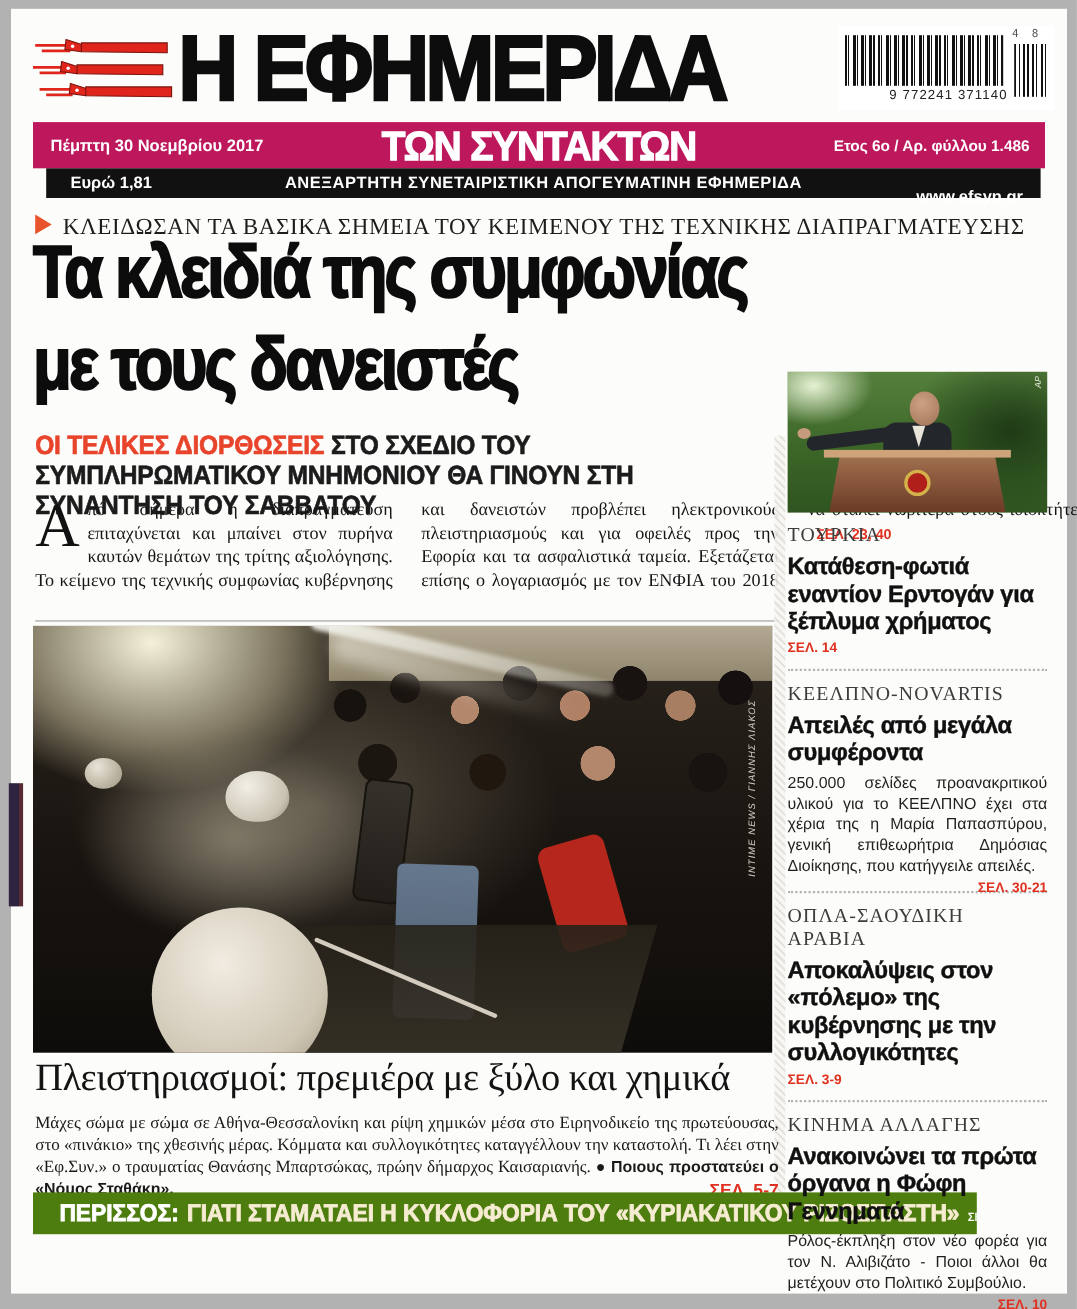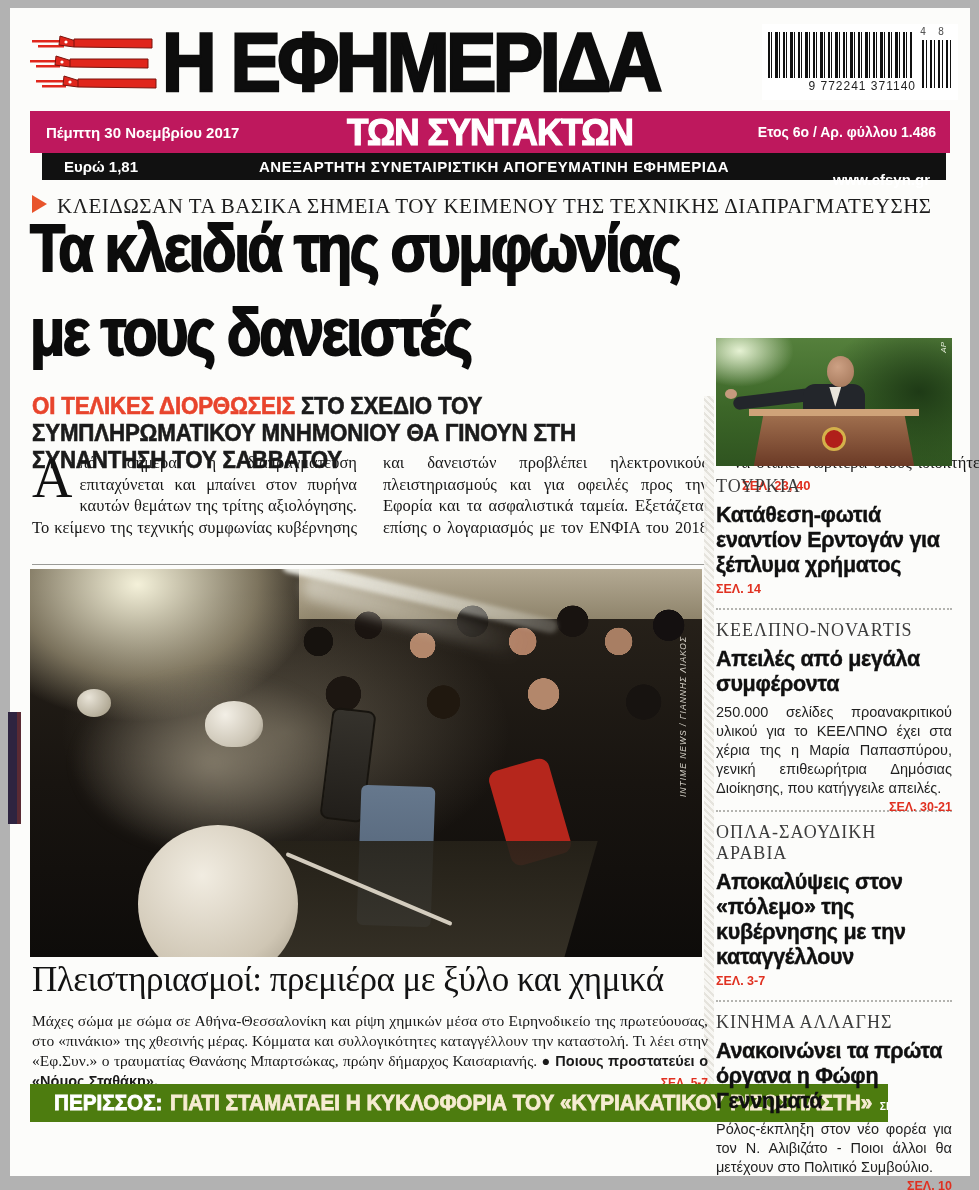--- a/index.html
+++ b/index.html
@@ -148,21 +148,21 @@
   }
   .hatch { position:absolute; left:694px; top:388px; width:10px; height:690px;
     background:repeating-linear-gradient(45deg,#e3e1da 0 2px,#f7f6f2 2px 5px); opacity:.9; }
 
   
   .photo-headline { position:absolute; left:22px; top:952px; width:676px;
     font-family:"Liberation Serif", serif; font-size:35px; color:#131313; letter-spacing:-.5px; }
   .photo-body { position:absolute; left:22px; top:1003px; width:676px;
     font-family:"Liberation Serif", serif; font-size:15.5px; line-height:20px; color:#1a1a1a; text-align:justify; }
   .photo-body .bold-note { font-family:"Liberation Sans", sans-serif; font-weight:700; font-size:14.5px; }
-  .photo-body .pageref { font-size:12px; float:right; margin-top:2px; }
+  .photo-body .pageref { font-size:16px; float:right; margin-top:2px; }
 
   
   .bottom-bar {
     position:absolute; left:20px; top:1076px; width:858px; height:38px;
     background:#4d7c0f; color:#fff; display:flex; align-items:center; padding:0 24px;
     white-space:nowrap; overflow:hidden;
   }
   .bottom-bar .bb-inner { transform:scaleX(.94); transform-origin:left center; display:flex; align-items:baseline; }
   .bottom-bar .label { font-size:22px; font-weight:700; -webkit-text-stroke:.8px #fff; }
   .bottom-bar .text  { font-size:22px; font-weight:700; color:#f6ecd2; -webkit-text-stroke:.8px #f6ecd2; margin-left:8px; }
@@ -323,22 +323,22 @@
       <div class="sb-headline">Απειλές από μεγάλα συμφέροντα</div>
       <div class="sb-body">
         <span>250.000 σελίδες προανακριτικού υλικού για το ΚΕΕΛΠΝΟ έχει στα χέρια της η Μαρία Παπασπύρου, γενική επιθεωρήτρια Δημόσιας Διοίκησης, που κατήγγειλε απειλές.</span>
         <span class="sb-ref-inline">ΣΕΛ. 30-21</span>
       </div>
     </div>
     <div class="sb-divider"></div>
 
     <div>
       <div class="sb-kicker">ΟΠΛΑ-ΣΑΟΥΔΙΚΗ ΑΡΑΒΙΑ</div>
-      <div class="sb-headline">Αποκαλύψεις στον «πόλεμο» της κυβέρνησης με την καταγγέλλουν</div>
-      <span class="sb-ref">ΣΕΛ. 3-7</span>
+      <div class="sb-headline">Αποκαλύψεις στον «πόλεμο» της κυβέρνησης με την συλλογικότητες</div>
+      <span class="sb-ref">ΣΕΛ. 3-9</span>
     </div>
     <div class="sb-divider"></div>
 
     <div>
       <div class="sb-kicker">ΚΙΝΗΜΑ ΑΛΛΑΓΗΣ</div>
       <div class="sb-headline">Ανακοινώνει τα πρώτα όργανα η Φώφη Γεννηματά</div>
       <div class="sb-body">
         <span>Ρόλος-έκπληξη στον νέο φορέα για τον Ν. Αλιβιζάτο - Ποιοι άλλοι θα μετέχουν στο Πολιτικό Συμβούλιο.</span>
         <span class="sb-ref-inline">ΣΕΛ. 10</span>
       </div>

